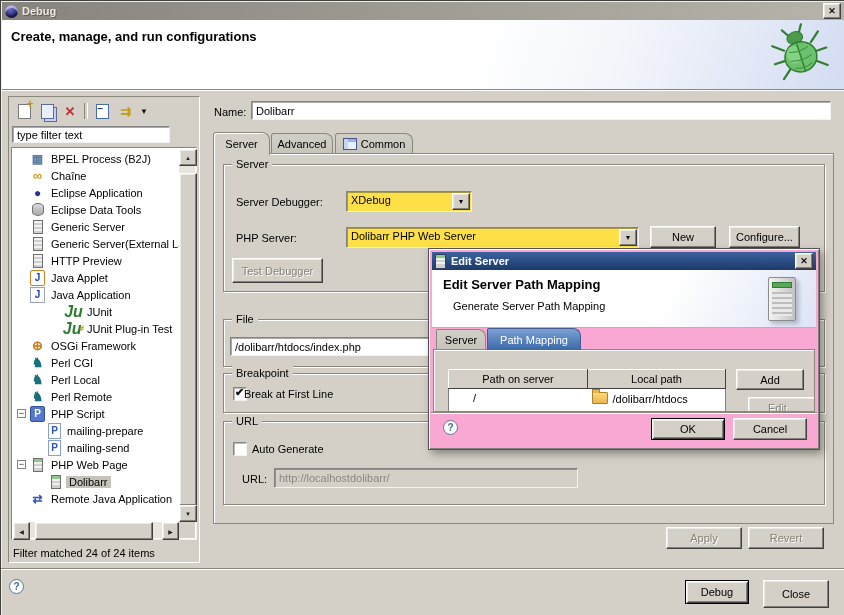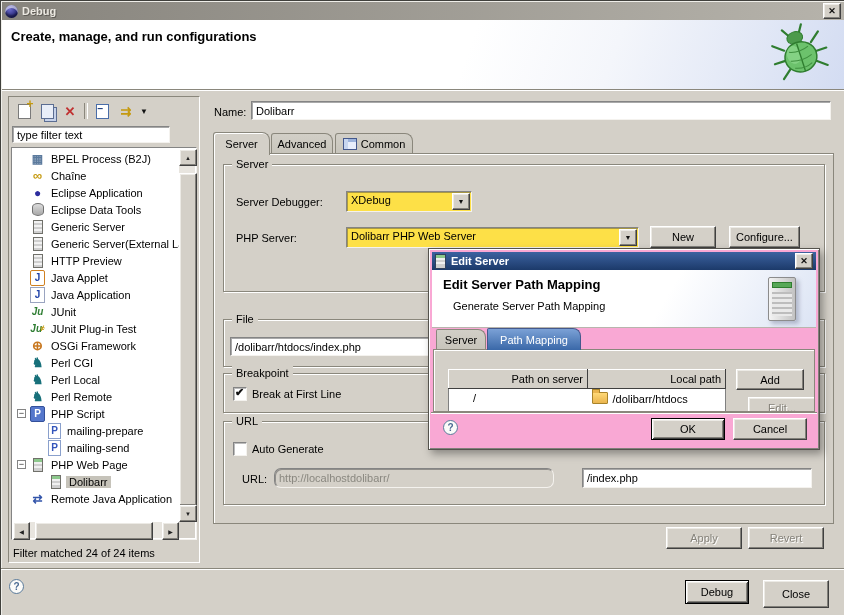--- a/index.html
+++ b/index.html
@@ -81,21 +81,21 @@
   .ic-chain{color:#c59a10;font-size:13px;}
   .ic-eclipse{color:#2c2c9e;font-size:12px;}
   .ic-db{color:transparent;}
   .ic-db::before{content:"";width:10px;height:11px;background:linear-gradient(#dcdcdc,#a8a8a8);
       border:1px solid #707070;border-radius:50% 50% 50% 50% / 30% 30% 30% 30%;}
   .ic-server::before,.ic-php-web::before{content:"";width:8px;height:12px;border:1px solid #70706a;
       background:repeating-linear-gradient(#f2f2f2 0 2px,#cfcfcf 2px 4px);}
   .ic-php-web::before{background:linear-gradient(#8cc88c 0 3px,#f0f0f0 3px 5px,#cfcfcf 5px 7px,#f0f0f0 7px 9px,#cfcfcf 9px);}
   .ic-applet{background:#fff;border:1px solid #d08020;color:#2244aa;width:13px;flex-basis:13px;border-radius:2px;}
   .ic-java{background:#fff;border:1px solid #9aa4c0;color:#2244aa;width:13px;flex-basis:13px;}
-  .ic-junit,.ic-junit-plugin{color:#2e7d32;font-size:10px;font-style:italic;}
+  .ic-junit,.ic-junit-plugin{color:#2e7d32;font-size:16px;font-style:italic;margin-left:36px;}
   .ic-junit-plugin::after{content:"҂";color:#c59a10;font-size:8px;margin-left:-2px;}
   .ic-osgi{color:#c87820;font-size:13px;}
   .ic-perl{color:#17707a;font-size:13px;}
   .ic-php{background:#5577cc;color:#fff;border-radius:2px;width:13px;flex-basis:13px;border:1px solid #33509a;}
   .ic-php-file{background:#fff;border:1px solid #8aa0cc;color:#3355bb;width:11px;flex-basis:11px;}
   .ic-remote-java{color:#3355aa;font-size:12px;}
   
   .sb-v{position:absolute;top:1px;right:1px;bottom:17px;width:16px;background:#e8e5df;}
   .sb-h{position:absolute;left:1px;right:17px;bottom:1px;height:16px;background:#e8e5df;}
   .sb-corner{position:absolute;right:1px;bottom:1px;width:16px;height:16px;background:#d4d0c8;}
@@ -139,21 +139,21 @@
   .dlg-tab{position:absolute;top:80px;height:20px;background:linear-gradient(#d2cfc7,#c7c4bb);
     border:1px solid #8a877c;border-bottom:none;border-radius:2px 8px 0 0;
     display:flex;align-items:center;justify-content:center;box-sizing:border-box;z-index:1;}
   .dlg-tab.active{top:79px;height:22px;background:linear-gradient(#7ba1d6,#3a68a8);color:#fff;z-index:3;
     border-color:#44598c;}
   .dlg-content{position:absolute;left:4px;top:100px;width:382px;height:63px;background:#d4d0c8;
     border:1px solid #8a877c;box-shadow:inset 1px 1px 0 #ffffff;box-sizing:border-box;overflow:hidden;z-index:2;}
   .map-table{position:absolute;left:14px;top:19px;width:278px;border:1px solid #808080;background:#fff;
     border-collapse:collapse;table-layout:fixed;font-size:11px;}
   .map-table th{background:#d4d0c8;border:1px solid;border-color:#ffffff #404040 #404040 #ffffff;
-    font-weight:normal;text-align:right;padding:2px 4px;height:14px;}
+    font-weight:normal;text-align:center;padding:2px 4px;height:14px;}
   .map-table td{padding:1px 4px;height:16px;white-space:nowrap;overflow:hidden;}
   .folder-ic{display:inline-block;width:14px;height:10px;background:linear-gradient(#ffd978,#eab54e);
     border:1px solid #a8832a;border-radius:1px;position:relative;margin-right:5px;vertical-align:-1px;}
   .folder-ic::before{content:"";position:absolute;left:-1px;top:-4px;width:6px;height:3px;
     background:#eab54e;border:1px solid #a8832a;border-bottom:none;}
   .dlg-bottom-sep{position:absolute;left:2px;right:2px;top:163px;height:2px;
     border-top:1px solid #8a877c;border-bottom:1px solid #ffffff;box-sizing:border-box;z-index:4;}
 </style>
 </head>
 <body>
@@ -356,40 +356,40 @@
       <span class="combo-text">XDebug</span>
       <span class="combo-arrow">▼</span>
     </div>
     <span class="label" style="left:12px;top:67px;">PHP Server:</span>
     <div class="combo" style="left:122px;top:62px;width:293px;height:21px;">
       <span class="combo-text">Dolibarr PHP Web Server</span>
       <span class="combo-arrow">▼</span>
     </div>
     <button class="btn" style="left:426px;top:61px;width:66px;height:22px;">New</button>
     <button class="btn" style="left:505px;top:61px;width:71px;height:22px;">Configure...</button>
+    <button class="btn disabled" style="left:8px;top:93px;width:91px;height:25px;">Test Debugger</button>
   </div>
 
   <div class="group" style="left:222px;top:318px;width:600px;height:46px;z-index:2;">
     <span class="legend">File</span>
     <input class="field" style="left: 6px; top: 17px; width: 588px; height: 19px;" value="/dolibarr/htdocs/index.php">
   </div>
 
   <div class="group" style="left:222px;top:372px;width:600px;height:38px;z-index:2;">
     <span class="legend">Breakpoint</span>
     <span class="checkbox checked" style="left:9px;top:13px;"></span>
-    <span class="label" style="left:28px;top:14px;text-align:right;">Break at First Line</span>
+    <span class="label" style="left:20px;top:14px;text-align:right;">Break at First Line</span>
   </div>
 
   <div class="group" style="left:222px;top:420px;width:600px;height:82px;z-index:2;">
     <span class="legend">URL</span>
     <span class="checkbox" style="left:9px;top:20px;"></span>
     <span class="label" style="left:28px;top:21px;">Auto Generate</span>
     <span class="label" style="left:18px;top:51px;">URL:</span>
-    <input class="field disabled" style="left: 50px; top: 46px; width: 280px; height: 20px; border-radius: 7px;" disabled="" value="http://localhostdolibarr/">
-    <input class="field" style="left: 358px; top: 46px; width: 230px; height: 20px;" value="/index.php">
+    <input class="field disabled" style="left: 50px; top: 46px; width: 304px; height: 20px;" disabled="" value="http://localhostdolibarr/">
   </div>
 
   <button class="btn disabled" style="left:665px;top:526px;width:76px;height:22px;">Apply</button>
   <button class="btn disabled" style="left:747px;top:526px;width:76px;height:22px;">Revert</button>
 
   <div class="footer-sep"></div>
   <span class="help-ic" style="position:absolute;left:8px;top:578px;">?</span>
   <button class="btn default" style="left:684px;top:579px;width:64px;height:24px;">Debug</button>
   <button class="btn" style="left:762px;top:579px;width:66px;height:28px;">Close</button>
 

